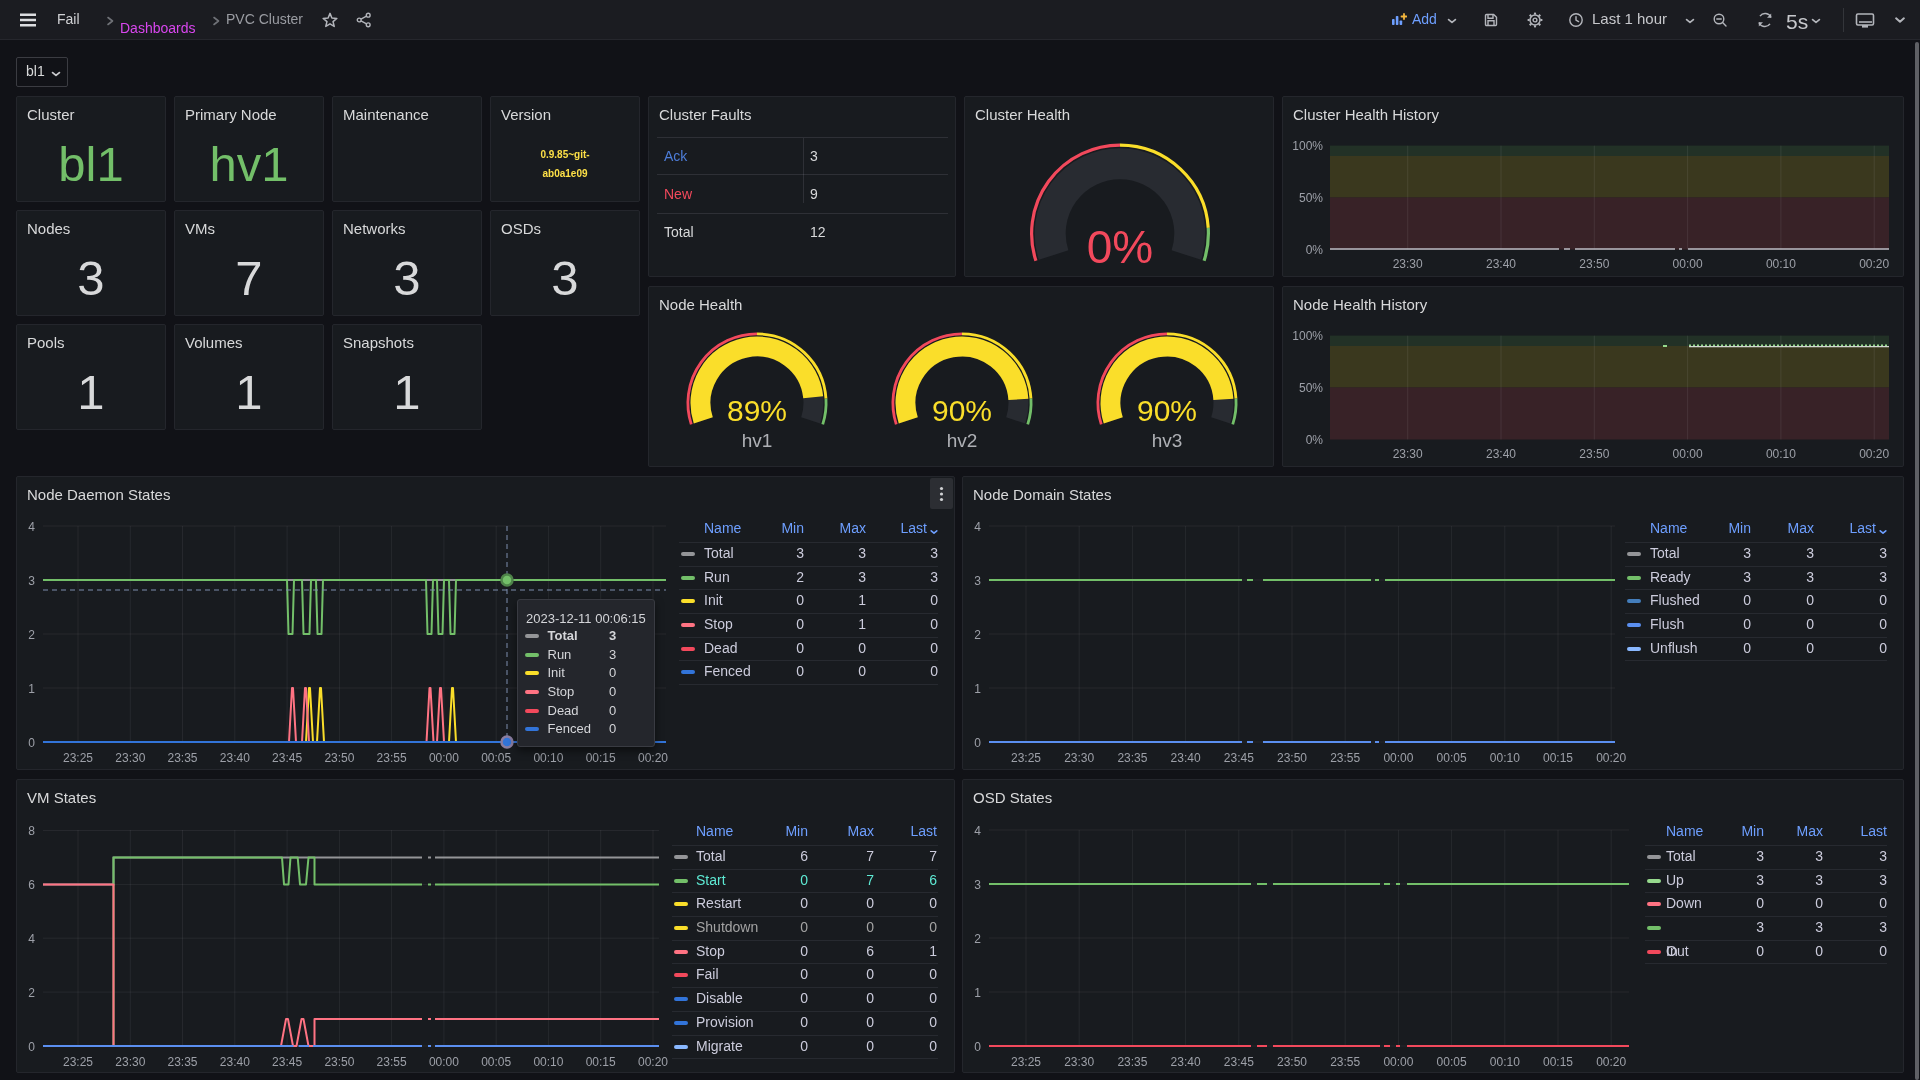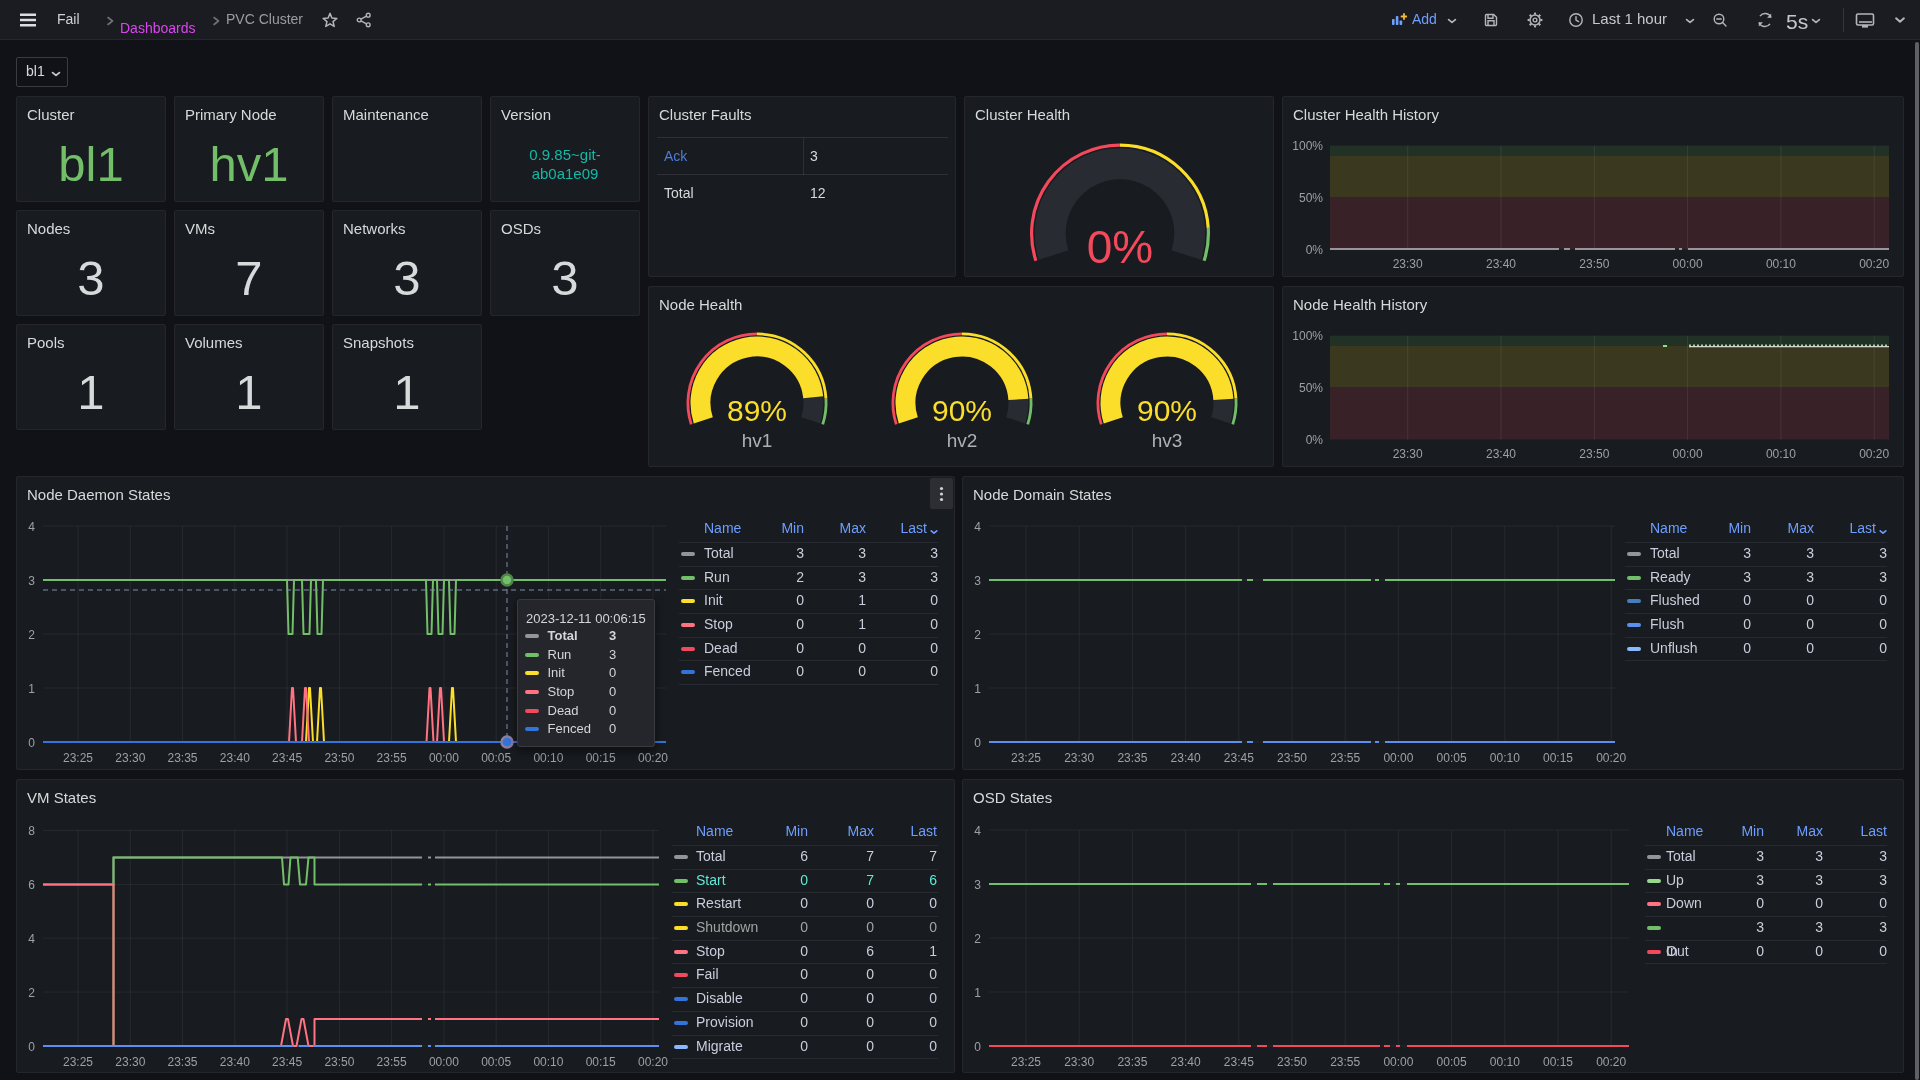--- a/index.html
+++ b/index.html
@@ -100,21 +100,21 @@
   </div>
 <div class="panel" style="left:174px;top:96px;width:150px;height:106px">
     <div class="ptitle" style="">Primary Node</div>
     <div class="statv" style="color:#73bf69;font-size:49px;line-height:49px;">hv1</div>
   </div>
 <div class="panel" style="left:332px;top:96px;width:150px;height:106px">
     <div class="ptitle" style="">Maintenance</div>
   </div>
 <div class="panel" style="left:490px;top:96px;width:150px;height:106px">
     <div class="ptitle" style="">Version</div>
-    <div class="statv" style="color:#14b8a6;font-size:15px;line-height:19px;">0.9.85~git-<br>ab0a1e09</div>
+    <div class="statv" style="color:#fde047;font-size:10px;line-height:19px;font-weight:bold;">0.9.85~git-<br>ab0a1e09</div>
   </div>
 <div class="panel" style="left:16px;top:210px;width:150px;height:106px">
     <div class="ptitle" style="">Nodes</div>
     <div class="statv" style="color:#d8d9da;font-size:49px;line-height:49px;">3</div>
   </div>
 <div class="panel" style="left:174px;top:210px;width:150px;height:106px">
     <div class="ptitle" style="">VMs</div>
     <div class="statv" style="color:#d8d9da;font-size:49px;line-height:49px;">7</div>
   </div>
 <div class="panel" style="left:332px;top:210px;width:150px;height:106px">
@@ -137,20 +137,25 @@
     <div class="ptitle" style="">Snapshots</div>
     <div class="statv" style="color:#d8d9da;font-size:49px;line-height:49px;">1</div>
   </div>
 <div class="panel" style="left:648px;top:96px;width:308px;height:181px">
     <div class="ptitle" style="">Cluster Faults</div>
 <div style="position:absolute;left:8px;top:40px;width:291px;">
  <div style="border-top:1px solid rgba(204,204,220,0.12);position:relative;height:37px;color:#4d7dd8">
    <span style="position:absolute;left:7px;top:10px;">Ack</span>
         <span style="position:absolute;left:153px;top:10px;color:#d8d9da">3</span>
    <div style="position:absolute;left:146px;top:0;width:1px;height:37px;background:rgba(204,204,220,0.12)"></div>
+ </div>
+ <div style="border-top:1px solid rgba(204,204,220,0.12);position:relative;height:39px;color:#f2495c">
+   <span style="position:absolute;left:7px;top:11px;">New</span>
+        <span style="position:absolute;left:153px;top:11px;color:#d8d9da">9</span>
+   <div style="position:absolute;left:146px;top:0;width:1px;height:28px;background:rgba(204,204,220,0.12)"></div>
  </div>
  <div style="border-top:1px solid rgba(204,204,220,0.12);position:relative;height:36px;color:#d8d9da;font-weight:500">
    <span style="position:absolute;left:7px;top:10px;">Total</span>
         <span style="position:absolute;left:153px;top:10px;">12</span>
  </div>
 </div>
   </div>
 <div class="panel" style="left:964px;top:96px;width:310px;height:181px">
     <div class="ptitle" style="">Cluster Health</div>
     <div style="position:absolute;left:0;top:0"><svg width="310" height="181" viewBox="0 0 310 181" style="">

